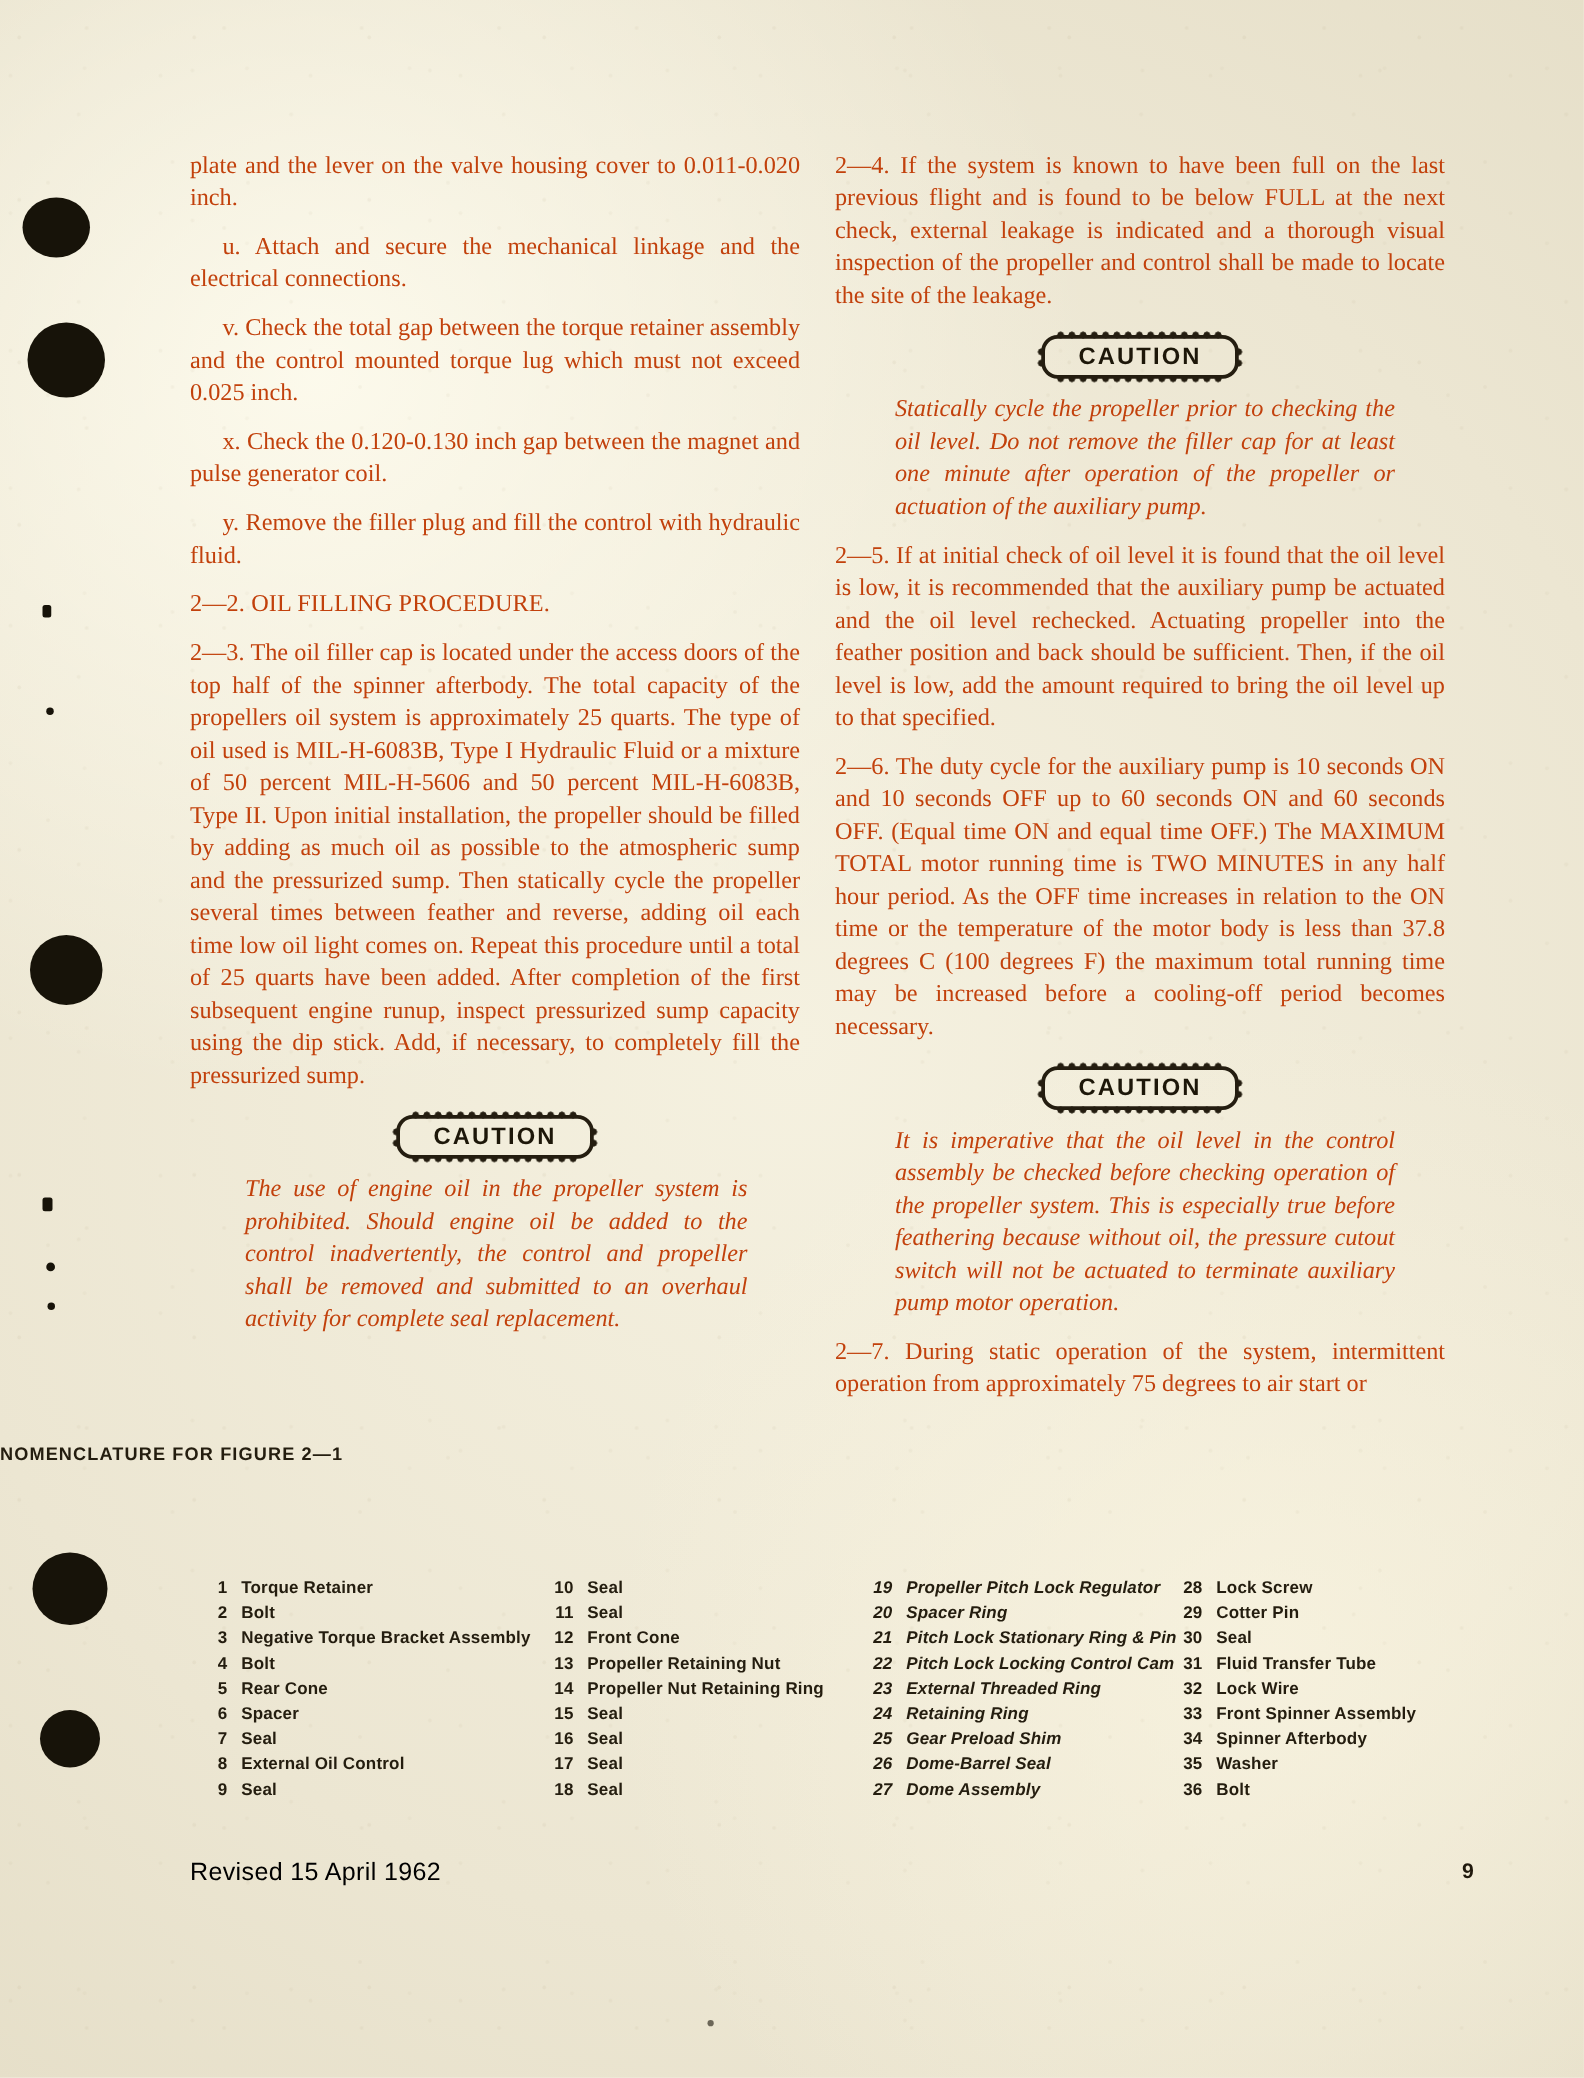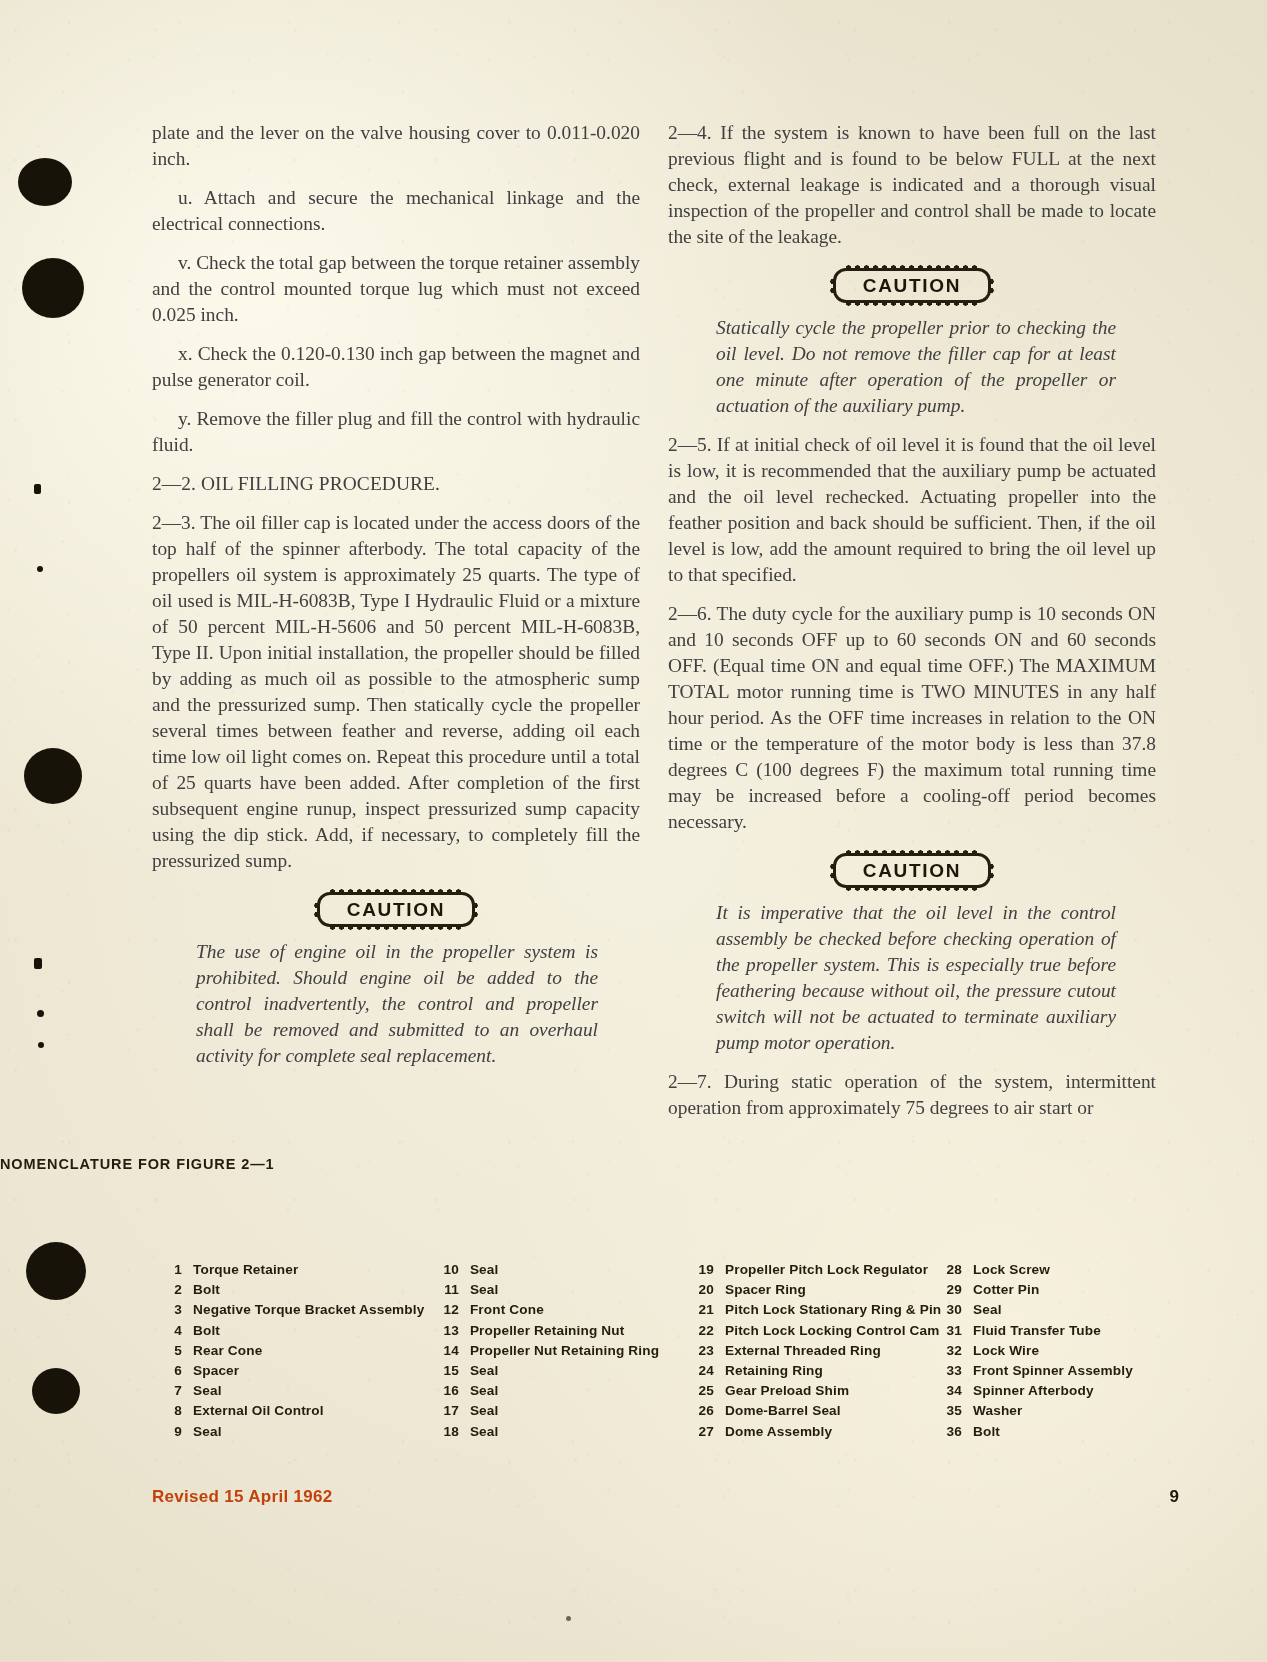--- a/index.html
+++ b/index.html
@@ -62,21 +62,21 @@
   .col{position:absolute;top:120px;width:488px;}
   .col-left{left:152px;}
   .col-right{left:668px;}
 
   .col p{
     margin:0 0 13px 0;
     font-size:19.4px;
     line-height:26.0px;
     text-align:justify;
     text-justify:inter-word;
-    color:#404040;
+    color:#c2410c;
     -webkit-font-smoothing:antialiased;
   }
   .col p.ind{text-indent:26px;}
   .col p.noind{text-indent:0;}
   .col p.head{text-indent:0;letter-spacing:.1px;}
 
   
   .caution-wrap{margin:18px 0 10px 0;text-align:center;}
   .caution-box{
     display:inline-block;position:relative;
@@ -125,37 +125,37 @@
     font-family:"Liberation Sans", sans-serif;
     font-weight:bold;font-size:14.5px;letter-spacing:.9px;color:#241d0f;
   }
   .nom{
     position:absolute;left:152px;top:1262px;width:980px;
     display:flex;gap:0;
   }
   .nom-col{font-family:"Liberation Sans", sans-serif;}
   .nom-col.c1{width:280px;}
   .nom-col.c2{width:258px;}
-  .nom-col.c3{width:248px;}
+  .nom-col.c3{width:248px;font-style:italic;}
   .nom-col.c4{width:200px;}
   .nom-row{
     display:flex;
     height:20.2px;align-items:baseline;
     font-size:13.6px;font-weight:bold;letter-spacing:.15px;
     color:#241d0f;
     white-space:nowrap;
   }
   .nom-num{width:30px;text-align:right;padding-right:11px;flex:none;}
   .nom-lbl{}
 
   
   .footer-left{
     position:absolute;left:152px;top:1487px;
     font-family:"Liberation Sans", sans-serif;
-    font-weight:bold;font-size:17px;letter-spacing:.3px;color:#c2410c;
+    font-weight:normal;font-size:20px;letter-spacing:.3px;color:#000000;
   }
   .footer-right{
     position:absolute;right:88px;top:1487px;
     font-family:"Liberation Sans", sans-serif;
     font-weight:bold;font-size:17px;color:#20190d;
   }
 </style>
 </head>
 <body>
 

